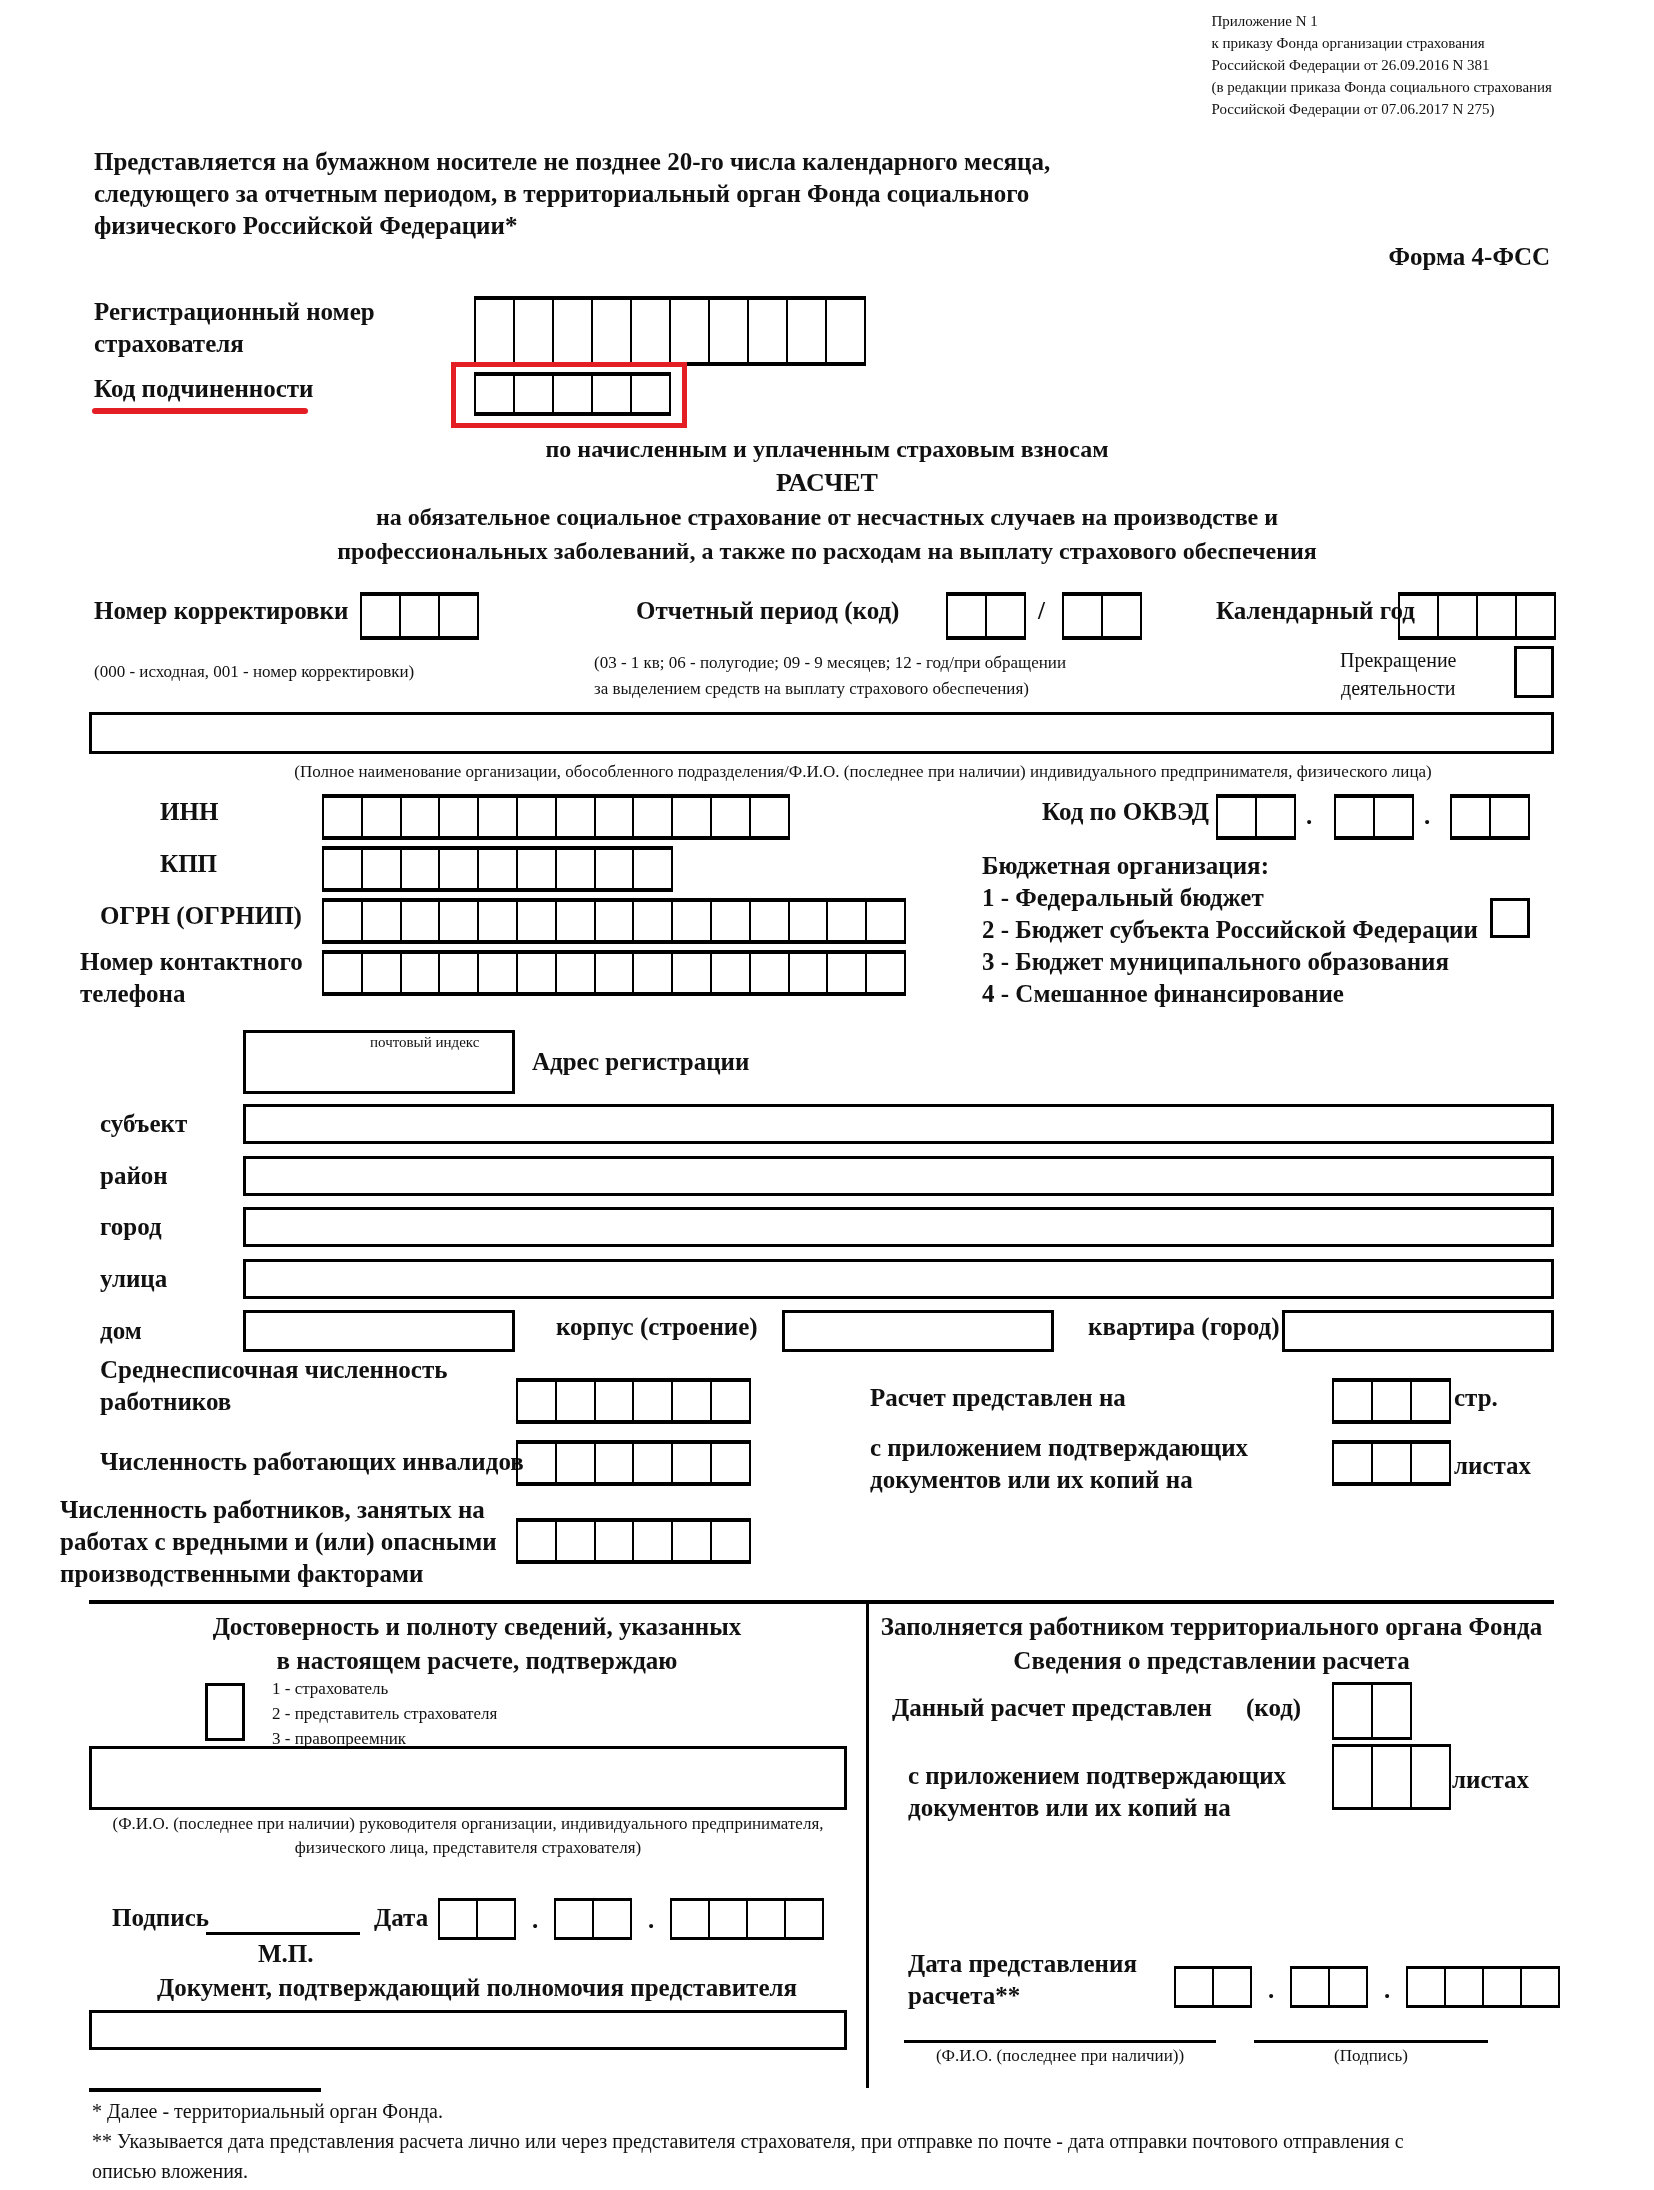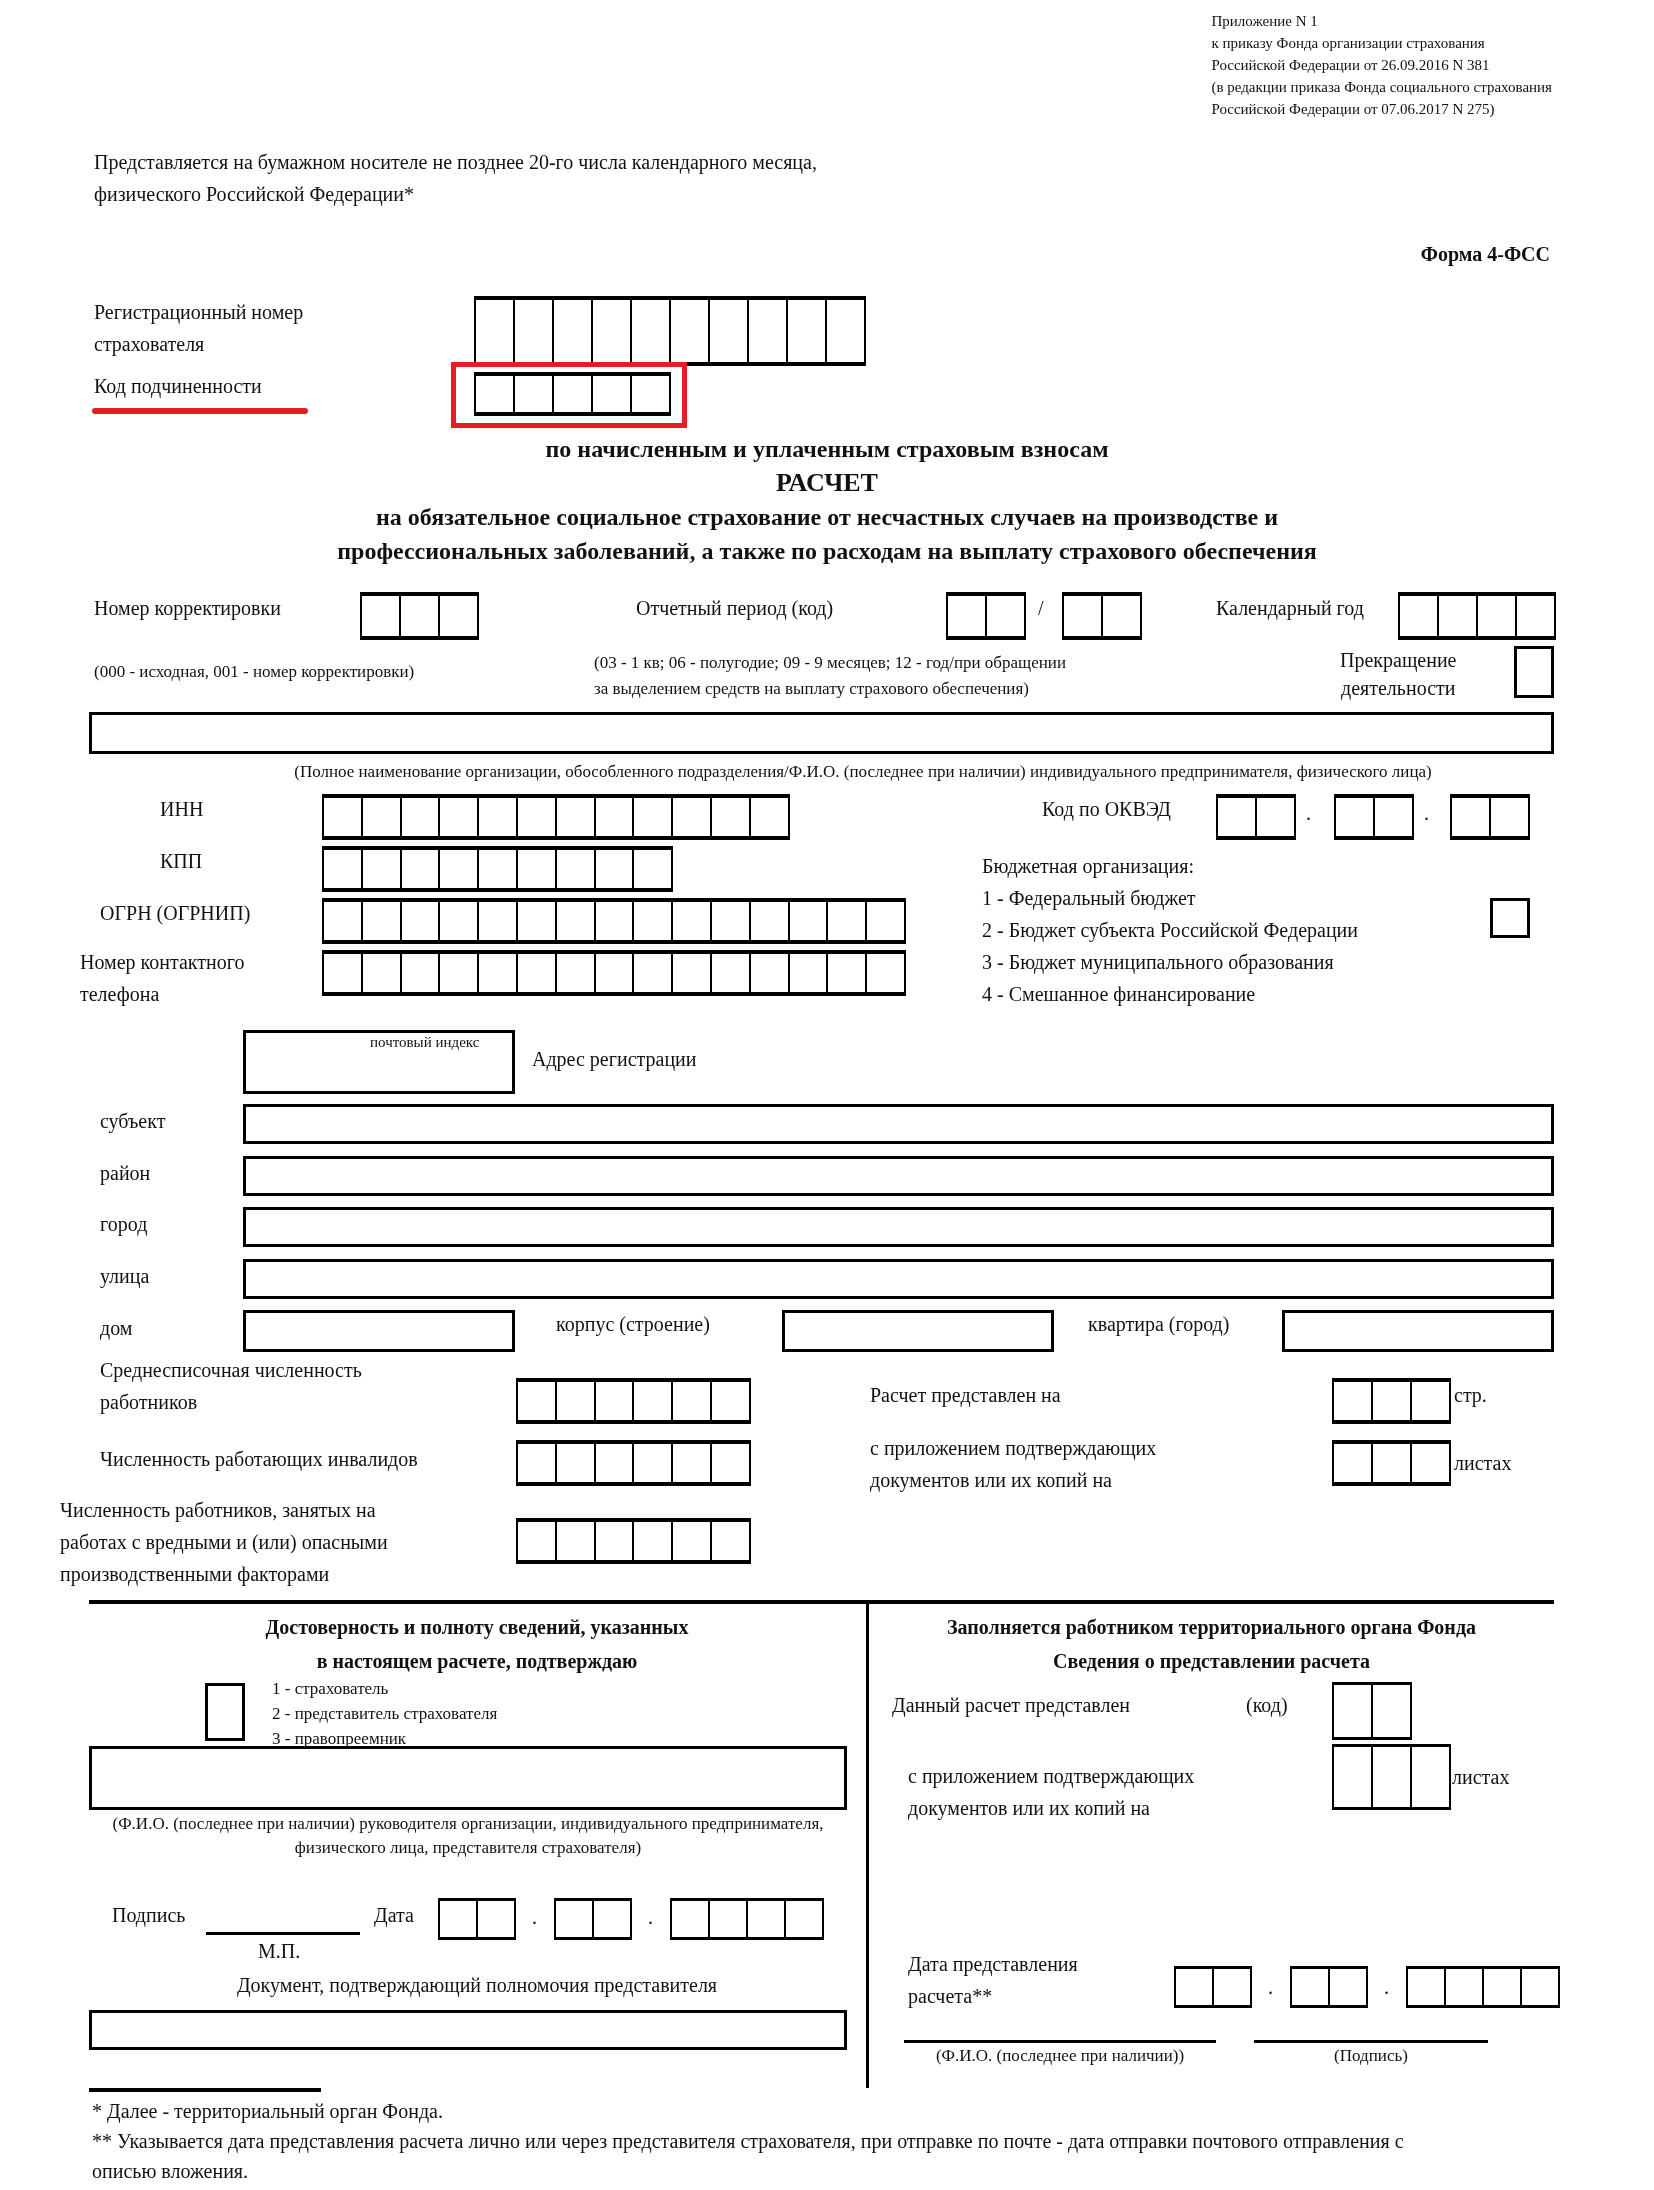--- a/index.html
+++ b/index.html
@@ -7,35 +7,36 @@
          font-family:"Liberation Serif", "DejaVu Serif", serif; color:#111; }
   .abs { position:absolute; }
   .t { position:absolute; white-space:nowrap; }
   .r { }
   .c { text-align:center; }
   .b { font-weight:bold; }
   .cells { position:absolute; display:flex; border-top:4px solid #000; border-bottom:4px solid #000; border-left:2px solid #000; }
   .cells .cell { border-right:2px solid #000; box-sizing:border-box; }
   .box { position:absolute; border:3px solid #000; box-sizing:border-box; }
   .line { position:absolute; background:#000; }
-  .f22 { font-size:20px; } .f20 { font-size:20px; } .f17 { font-size:17px; } .f15 { font-size:15px; } .f24{font-size:24px;}
+  .f22 { font-size:25px;font-weight:bold; } .f20 { font-size:20px; } .f17 { font-size:17px; } .f15 { font-size:15px; } .f24{font-size:24px;}
 </style>
 </head>
 <body>
 
 <div class="t r f15" style="right:102px; top:10px; line-height:22px;">
   <div>Приложение N 1</div>
   <div>к приказу Фонда организации страхования</div>
   <div>Российской Федерации от 26.09.2016 N 381</div>
   <div>(в редакции приказа Фонда социального страхования</div>
   <div>Российской Федерации от 07.06.2017 N 275)</div>
 </div>
 
 <div class="t f22" style="left:94px; top:146px; line-height:32px;">
   <div>Представляется на бумажном носителе не позднее 20-го числа календарного месяца,</div>
+  <div>следующего за отчетным периодом, в территориальный орган Фонда социального</div>
   <div>физического Российской Федерации*</div>
 </div>
 
 <div class="t b f22" style="right:104px; top:243px;">Форма 4-ФСС</div>
 
 <div class="t f22" style="left:94px; top:296px; line-height:32px;">
   <div>Регистрационный номер</div>
   <div>страхователя</div>
 </div>
 <div class="cells" style="left:474px; top:296px; height:62px;">

